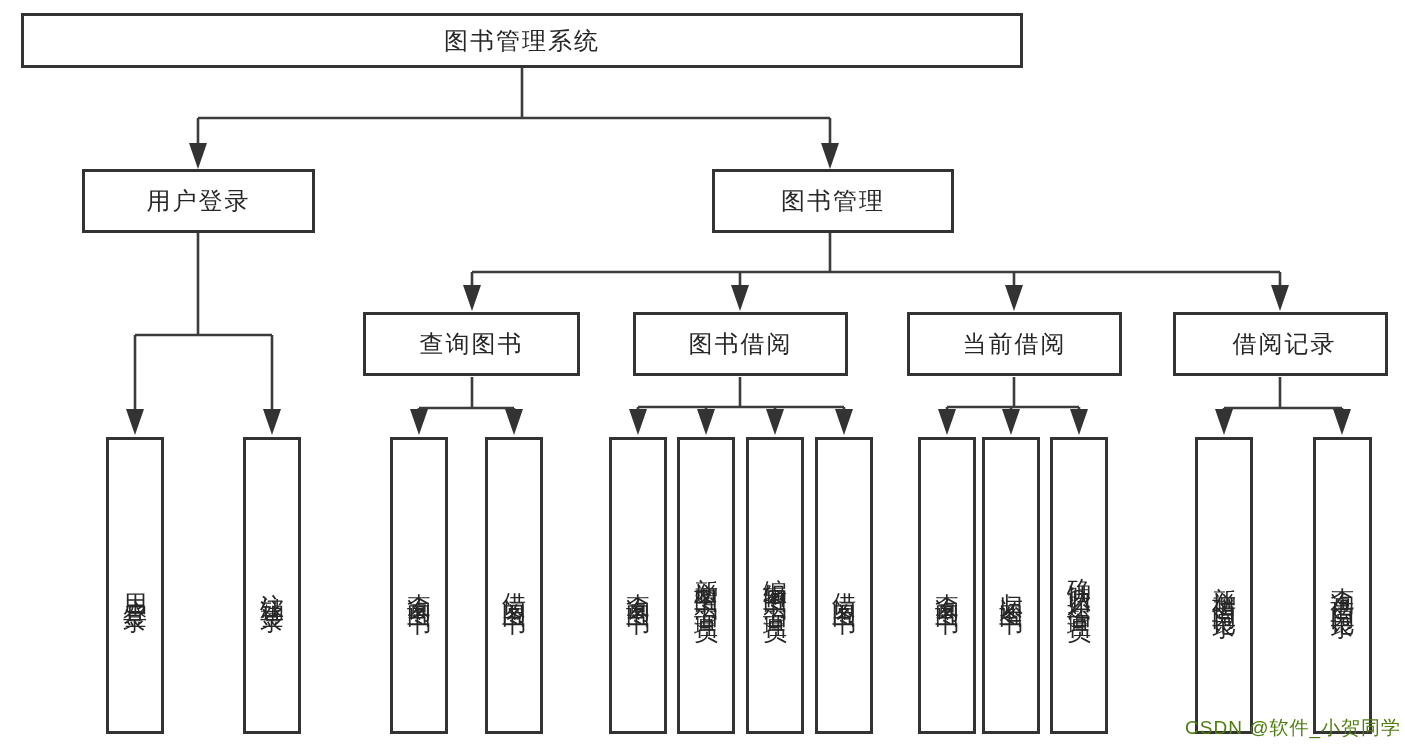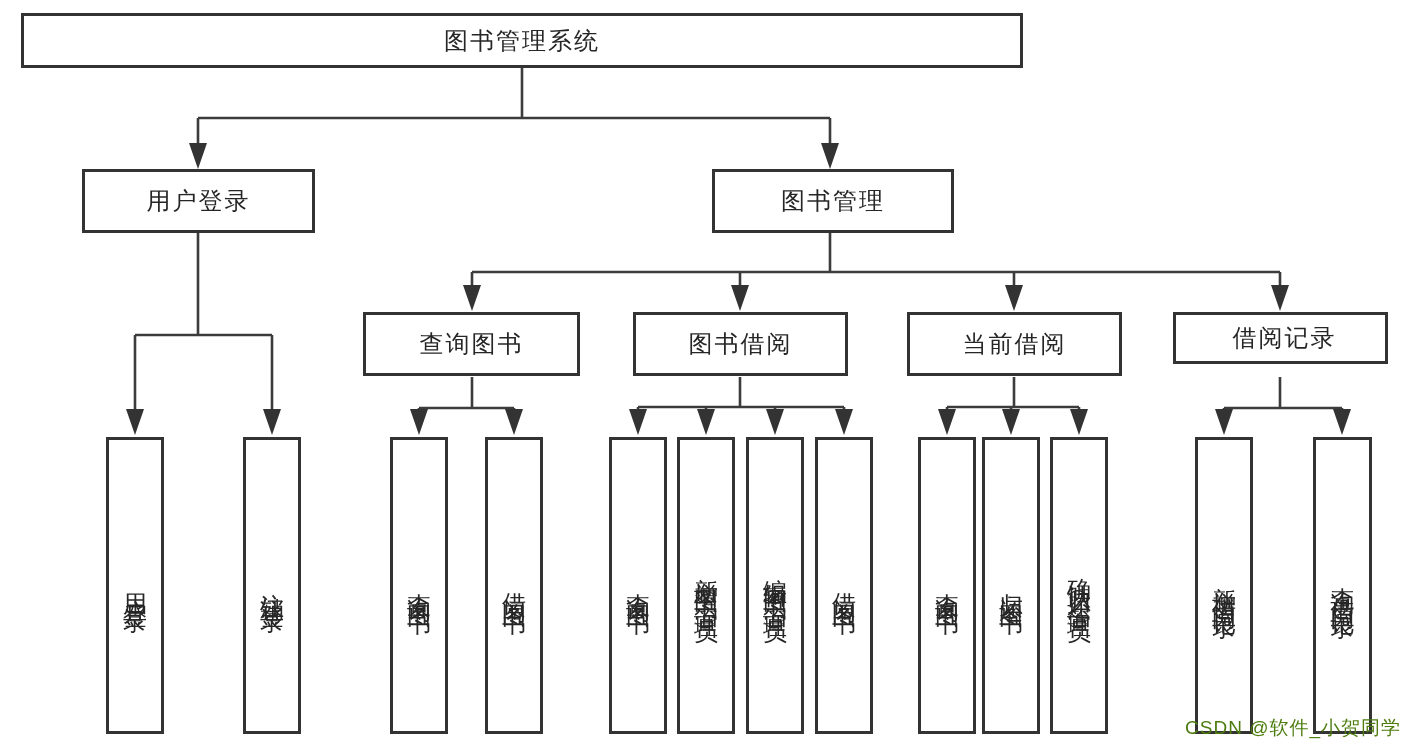--- a/index.html
+++ b/index.html
@@ -85,21 +85,21 @@
 
   <div class="box" style="left:363px;top:312px;width:217px;height:64px;">
     <span class="h-label">查询图书</span>
   </div>
   <div class="box" style="left:907px;top:312px;width:215px;height:64px;">
     <span class="h-label">当前借阅</span>
   </div>
   <div class="box" style="left:633px;top:312px;width:215px;height:64px;">
     <span class="h-label">图书借阅</span>
   </div>
-  <div class="box" style="left:1173px;top:312px;width:215px;height:52px;padding-left:8px;">
+  <div class="box" style="left:1173px;top:312px;width:215px;height:64px;padding-left:8px;">
     <span class="h-label">借阅记录</span>
   </div>
 
   <div class="box" style="left:106px;top:437px;width:58px;height:297px;">
     <span class="v-label">用户登录</span>
   </div>
   <div class="box" style="left:243px;top:437px;width:58px;height:297px;">
     <span class="v-label">注销登录</span>
   </div>
 

